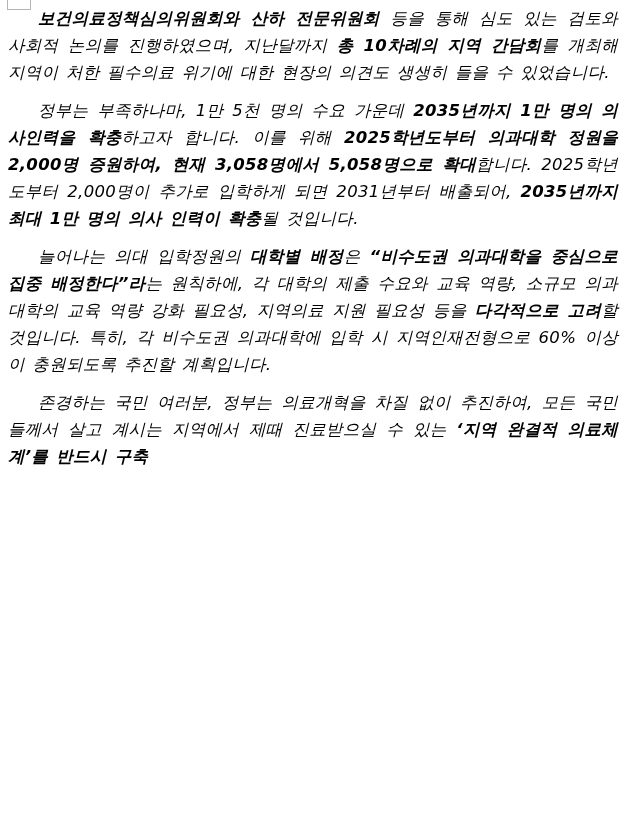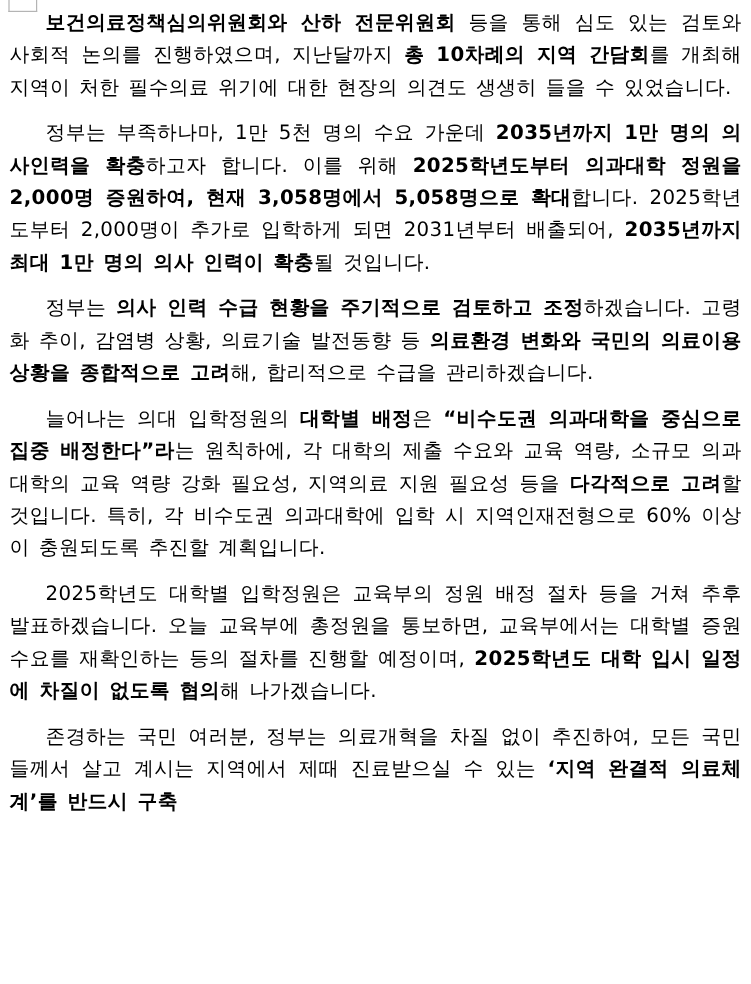--- a/index.html
+++ b/index.html
@@ -43,29 +43,27 @@
     font-size: 16.5px;
     line-height: 27px;
     letter-spacing: 0.3px;
     word-spacing: 2px;
     text-align: justify;
   }
   .para {
     margin: 0 0 11px 0;
     text-indent: 30px;
   }
-  .run { font-weight: normal; }
+  .run { font-weight: normal; font-style: italic; }
   .run.bold { font-weight: bold; }
 </style>
 </head>
 <body style="--page-bg: #ffffff; --text-color: #000000; --remnant-border: #b4b4b4;">
 
 <div class="page">
   <div class="crop-remnant"></div>
   <div class="doc-body">
       <p class="para"><span class="run bold">보건의료정책심의위원회와 산하 전문위원회</span><span class="run"> 등을 통해 심도 있는 검토와 사회적 논의를 진행하였으며, 지난달까지 </span><span class="run bold">총 10차례의 지역 간담회</span><span class="run">를 개최해 지역이 처한 필수의료 위기에 대한 현장의 의견도 생생히 들을 수 있었습니다.</span></p>
       <p class="para"><span class="run">정부는 부족하나마, 1만 5천 명의 수요 가운데 </span><span class="run bold">2035년까지 1만 명의 의사인력을 확충</span><span class="run">하고자 합니다. 이를 위해 </span><span class="run bold">2025학년도부터 의과대학 정원을 2,000명 증원하여, 현재 3,058명에서 5,058명으로 확대</span><span class="run">합니다. 2025학년도부터 2,000명이 추가로 입학하게 되면 2031년부터 배출되어, </span><span class="run bold">2035년까지 최대 1만 명의 의사 인력이 확충</span><span class="run">될 것입니다.</span></p>
-      <p class="para"><span class="run">정부는 </span><span class="run bold">의사 인력 수급 현황을 주기적으로 검토하고 조정</span><span class="run">하겠습니다. 고령화 추이, 감염병 상황, 의료기술 발전동향 등 </span><span class="run bold">의료환경 변화와 국민의 의료이용 상황을 종합적으로 고려</span><span class="run">해, 합리적으로 수급을 관리하겠습니다.</span></p>
       <p class="para"><span class="run">늘어나는 의대 입학정원의 </span><span class="run bold">대학별 배정</span><span class="run">은 </span><span class="run bold">“비수도권 의과대학을 중심으로 집중 배정한다”라</span><span class="run">는 원칙하에, 각 대학의 제출 수요와 교육 역량, 소규모 의과대학의 교육 역량 강화 필요성, 지역의료 지원 필요성 등을 </span><span class="run bold">다각적으로 고려</span><span class="run">할 것입니다. 특히, 각 비수도권 의과대학에 입학 시 지역인재전형으로 60% 이상이 충원되도록 추진할 계획입니다.</span></p>
-      <p class="para"><span class="run">2025학년도 대학별 입학정원은 교육부의 정원 배정 절차 등을 거쳐 추후 발표하겠습니다. 오늘 교육부에 총정원을 통보하면, 교육부에서는 대학별 증원 수요를 재확인하는 등의 절차를 진행할 예정이며, </span><span class="run bold">2025학년도 대학 입시 일정에 차질이 없도록 협의</span><span class="run">해 나가겠습니다.</span></p>
       <p class="para"><span class="run">존경하는 국민 여러분, 정부는 의료개혁을 차질 없이 추진하여, 모든 국민들께서 살고 계시는 지역에서 제때 진료받으실 수 있는 </span><span class="run bold">‘지역 완결적 의료체계’를 반드시 구축</span></p>
     </div>
 </div>
 
 </body></html>

